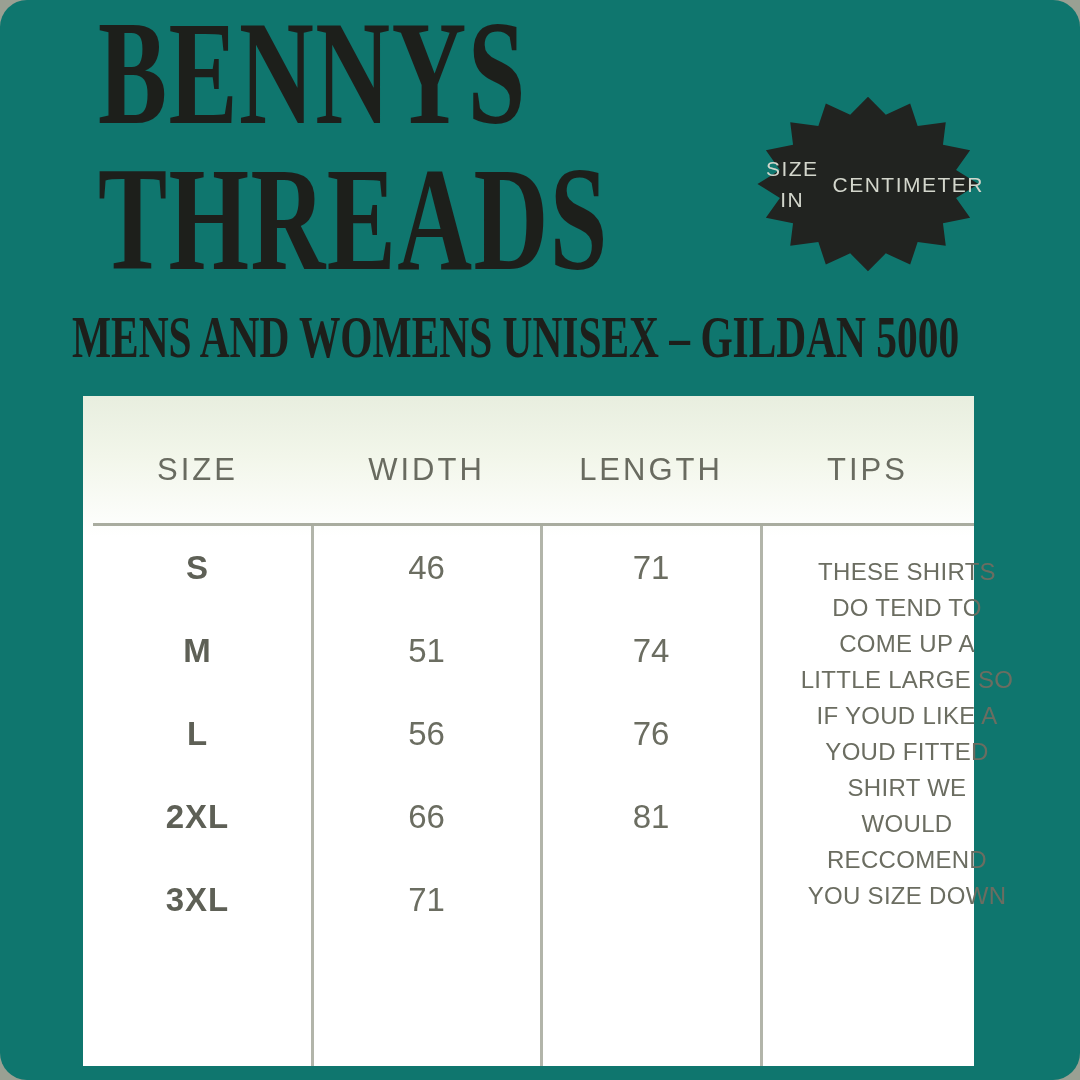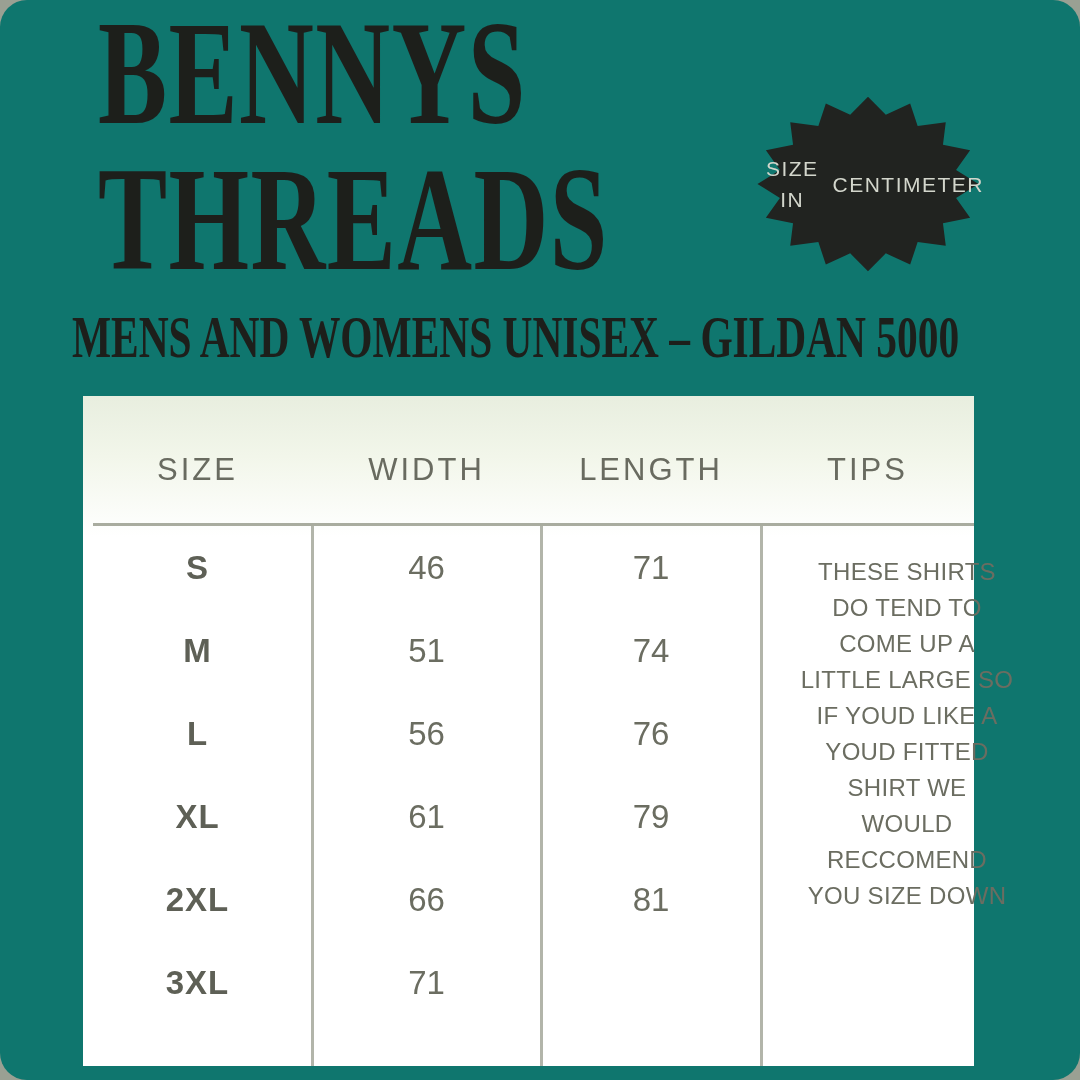--- a/index.html
+++ b/index.html
@@ -115,25 +115,20 @@
           <div class="tcell size">M</div>
           <div class="tcell width">51</div>
           <div class="tcell length">74</div>
         </div>
         <div class="trow">
           <div class="tcell size">L</div>
           <div class="tcell width">56</div>
           <div class="tcell length">76</div>
         </div>
         <div class="trow">
-          <div class="tcell size">XL</div>
-          <div class="tcell width">61</div>
-          <div class="tcell length">79</div>
-        </div>
-        <div class="trow">
           <div class="tcell size">2XL</div>
           <div class="tcell width">66</div>
           <div class="tcell length">81</div>
         </div>
         <div class="trow">
           <div class="tcell size">3XL</div>
           <div class="tcell width">71</div>
         </div>
       </div>
 

